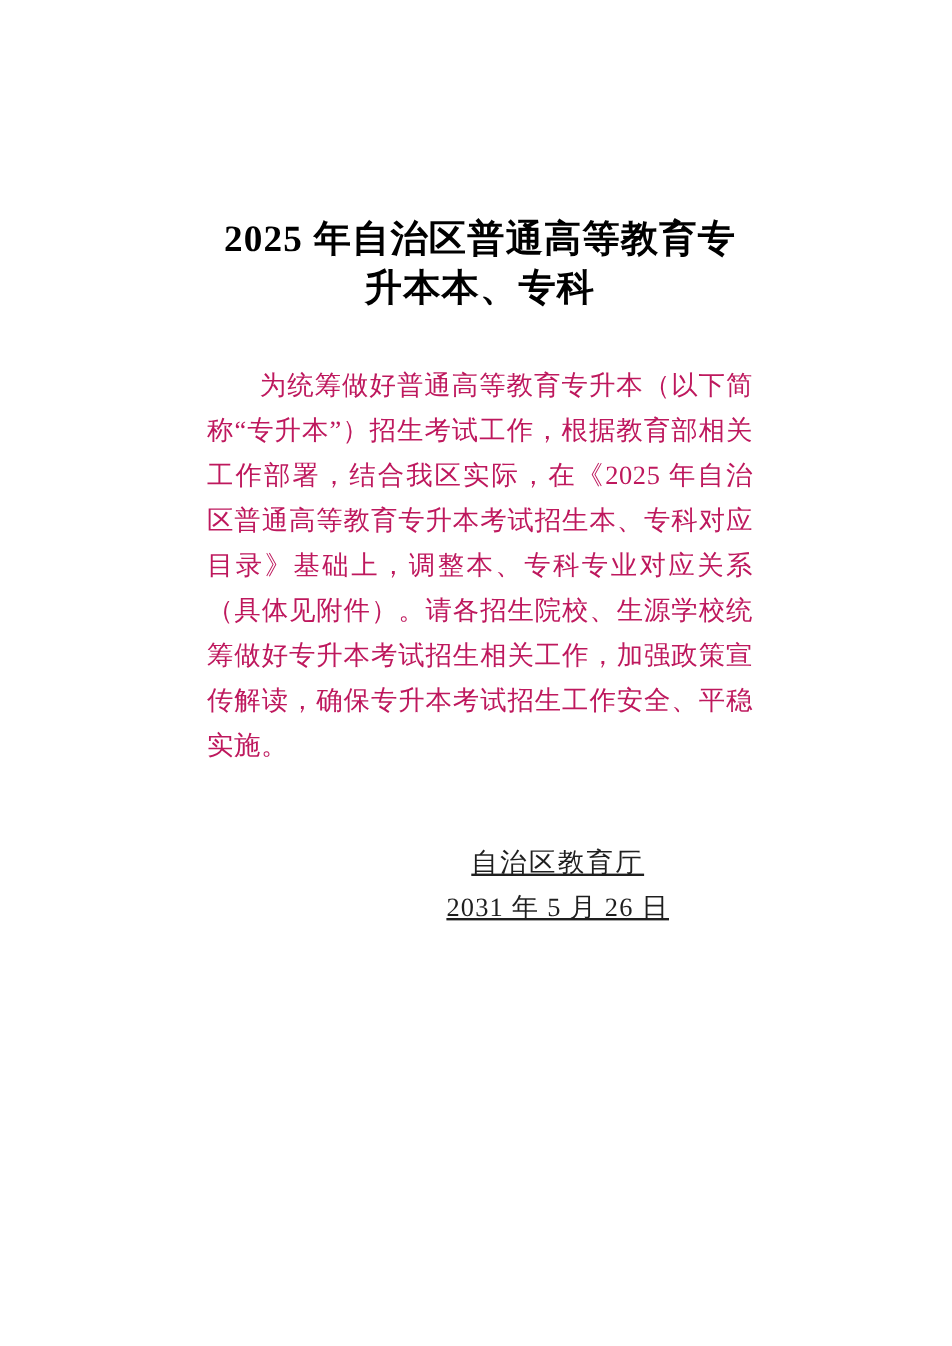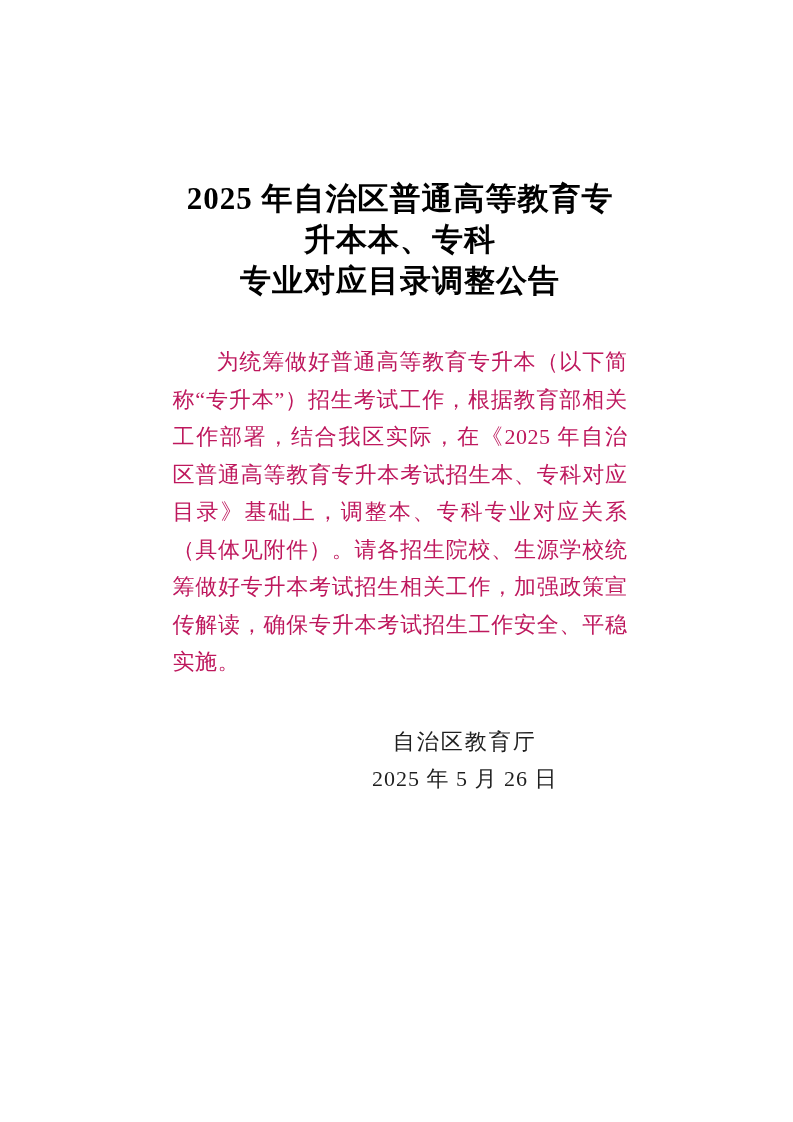--- a/index.html
+++ b/index.html
@@ -43,45 +43,45 @@
     margin: 38px 0 0 0;
     font-size: 22px;
     line-height: 37.5px;
     color: #1f1f1f;
     padding-left: 110px;
     text-indent: -66px;
     text-align: justify;
     letter-spacing: 0.5px;
   }
   .signature-block {
-    margin: 42px 70px 0 auto;
+    margin: 60px 70px 0 auto;
     width: fit-content;
     text-align: center;
     font-size: 22px;
     line-height: 37.5px;
     color: #1f1f1f;
+    text-decoration: underline;
   }
   .signature-org {
     letter-spacing: 2px;
   }
   .signature-date {
     letter-spacing: 1px;
   }
 </style>
 </head>
 <body>
 
 <div class="page">
 
   <h1 class="doc-title">
     <span class="title-line">2025 年自治区普通高等教育专升本本、专科</span>
-    <span class="title-line">专业对应目录调整公告</span>
   </h1>
 
   <p class="doc-body">为统筹做好普通高等教育专升本（以下简称“专升本”）招生考试工作，根据教育部相关工作部署，结合我区实际，在《2025 年自治区普通高等教育专升本考试招生本、专科对应目录》基础上，调整本、专科专业对应关系（具体见附件）。请各招生院校、生源学校统筹做好专升本考试招生相关工作，加强政策宣传解读，确保专升本考试招生工作安全、平稳实施。</p>
 
 
   <div class="signature-block">
     <div class="signature-org">自治区教育厅</div>
-    <div class="signature-date">2025 年 5 月 26 日</div>
+    <div class="signature-date">2031 年 5 月 26 日</div>
   </div>
 
 </div>
 
 </body></html>

